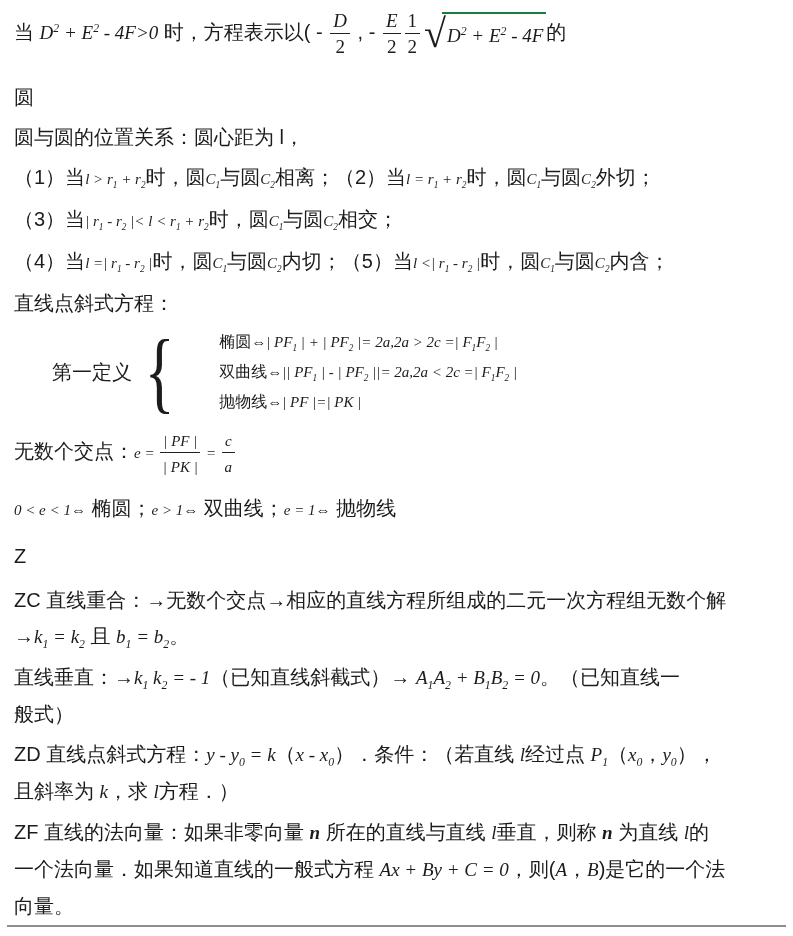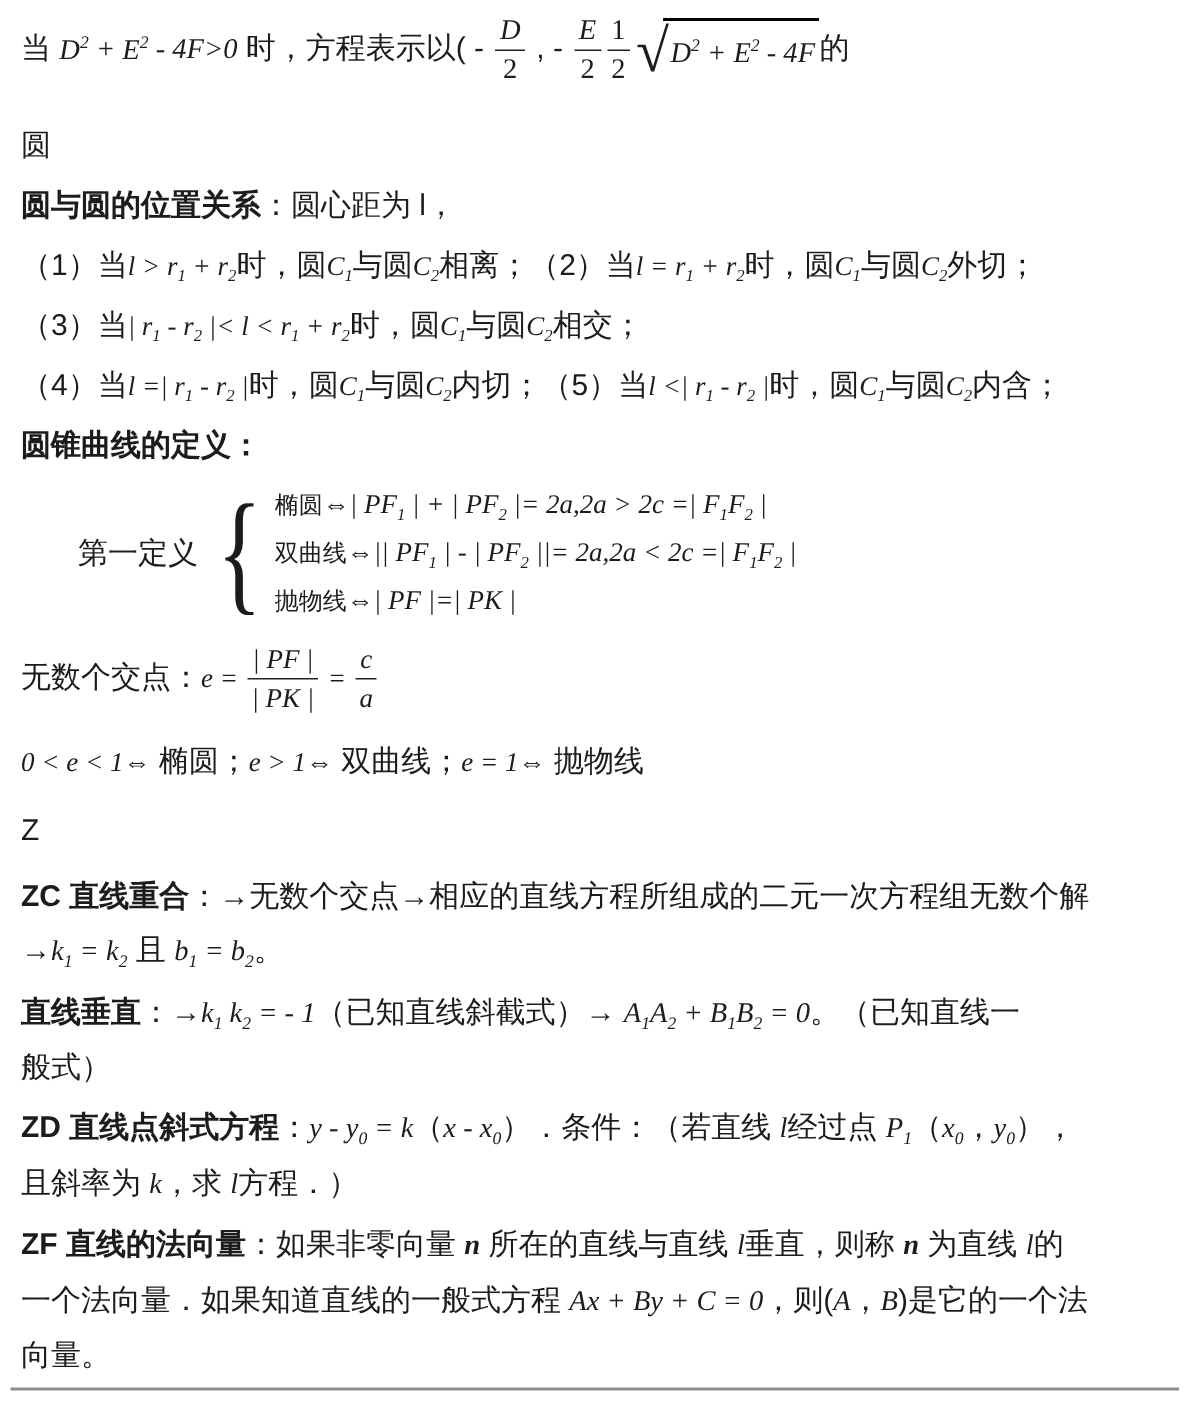--- a/index.html
+++ b/index.html
@@ -3,39 +3,39 @@
 <meta charset="utf-8">
 <style>
   html,body{margin:0;padding:0;}
   body{
     width:793px;height:936px;background:#ffffff;position:relative;overflow:hidden;
     font-family:"Liberation Sans",sans-serif;color:#1c1c1c;
   }
   #doc{padding:8px 12px 0 14px;}
   .para{font-size:20px;line-height:36px;margin:0 0 4px 0;white-space:nowrap;color:#1c1c1c;}
   .cn{font-family:"Liberation Sans",sans-serif;}
-  .b{font-weight:700;}
+  .b{font-weight:400;}
   .u{text-underline-offset:4px;text-decoration-thickness:1.5px;}
   .bi{font-weight:700;}
   .m{font-family:"Liberation Serif",serif;font-style:italic;font-size:19px;}
   .mo{font-family:"Liberation Serif",serif;font-style:normal;font-size:19px;}
-  .sm{font-size:18px;}
+  .sm{font-size:15px;}
   .ms{font-family:"Liberation Serif",serif;font-size:16px;font-style:normal;}
   sub,sup{font-size:0.62em;line-height:0;}
   .frac{display:inline-flex;flex-direction:column;align-items:center;vertical-align:middle;line-height:1.25;margin:0 2px;}
   .frac .num{border-bottom:1.6px solid #222;padding:0 3px;display:block;}
   .frac .den{display:block;}
   .sqrt{display:inline-flex;align-items:center;vertical-align:middle;margin-left:2px;}
   .radical{font-family:"Liberation Serif",serif;font-size:40px;font-style:normal;line-height:0.8;margin-right:-4px;}
-  .sqrt-body{border-top:2px solid #000000;padding:1px 3px 0 5px;}
+  .sqrt-body{border-top:2px solid #15803d;padding:1px 3px 0 5px;}
   .brace-line{display:flex;align-items:center;}
   .brace-label{font-size:20px;margin-left:38px;}
   .brace-glyph{font-family:"Liberation Serif",serif;font-size:90px;font-weight:400;line-height:0.95;margin:0 2px 0 6px;transform:scaleX(0.7);}
   .brace-rows{display:flex;flex-direction:column;}
-  .brace-row{font-size:15px;line-height:30px;white-space:nowrap;}
+  .brace-row{font-size:15px;line-height:30px;white-space:nowrap;margin-left:36px;}
   .bottom-rule{position:absolute;left:7px;right:7px;bottom:9px;border-top:2px solid #8d8d8d;}
   [data-name="para-general-equation-radius"]{margin-bottom:20px;line-height:40px;}
   [data-name="para-first-definition"]{margin:6px 0 10px 0;}
   [data-name="para-second-definition"]{margin:8px 0 12px 0;line-height:40px;}
   [data-name="para-eccentricity-cases"]{margin:6px 0 10px 0;}
   [data-name="para-z-marker"]{margin-bottom:8px;}
 </style>
 </head>
 <body>
 
@@ -51,21 +51,21 @@
         <span class="den" data-name="fraction-denominator"><span class="mo" data-name="text-run">2</span></span>
       </span><span class="sqrt" data-name="square-root">
         <span class="radical" data-name="radical-sign-icon">√</span>
         <span class="sqrt-body" data-name="radicand"><span class="m" data-name="text-run">D<sup data-name="superscript">2</sup></span><span class="m" data-name="text-run"> + </span><span class="m" data-name="text-run">E<sup data-name="superscript">2</sup></span><span class="m" data-name="text-run"> - 4</span><span class="m" data-name="text-run">F</span></span>
       </span><span class="cn" data-name="text-run">的</span></div>
     <div class="para" data-name="para-circle-word"><span class="cn" data-name="text-run">圆</span></div>
     <div class="para" data-name="para-circle-positions-heading"><span class="cn b" data-name="text-run">圆与圆的位置关系</span><span class="cn" data-name="text-run">：圆心距为 l，</span></div>
     <div class="para" data-name="para-case-1-2"><span class="cn" data-name="text-run">（1）当</span><span class="m sm" data-name="text-run">l &gt; r<sub data-name="subscript">1</sub></span><span class="m sm" data-name="text-run"> + r<sub data-name="subscript">2</sub></span><span class="cn" data-name="text-run">时，圆</span><span class="m sm" data-name="text-run">C<sub data-name="subscript">1</sub></span><span class="cn" data-name="text-run">与圆</span><span class="m sm" data-name="text-run">C<sub data-name="subscript">2</sub></span><span class="cn" data-name="text-run">相离；（2）当</span><span class="m sm" data-name="text-run">l = r<sub data-name="subscript">1</sub></span><span class="m sm" data-name="text-run"> + r<sub data-name="subscript">2</sub></span><span class="cn" data-name="text-run">时，圆</span><span class="m sm" data-name="text-run">C<sub data-name="subscript">1</sub></span><span class="cn" data-name="text-run">与圆</span><span class="m sm" data-name="text-run">C<sub data-name="subscript">2</sub></span><span class="cn" data-name="text-run">外切；</span></div>
     <div class="para" data-name="para-case-3"><span class="cn" data-name="text-run">（3）当</span><span class="m sm" data-name="text-run">| r<sub data-name="subscript">1</sub></span><span class="m sm" data-name="text-run"> - r<sub data-name="subscript">2</sub></span><span class="m sm" data-name="text-run"> |&lt; l &lt; r<sub data-name="subscript">1</sub></span><span class="m sm" data-name="text-run"> + r<sub data-name="subscript">2</sub></span><span class="cn" data-name="text-run">时，圆</span><span class="m sm" data-name="text-run">C<sub data-name="subscript">1</sub></span><span class="cn" data-name="text-run">与圆</span><span class="m sm" data-name="text-run">C<sub data-name="subscript">2</sub></span><span class="cn" data-name="text-run">相交；</span></div>
     <div class="para" data-name="para-case-4-5"><span class="cn" data-name="text-run">（4）当</span><span class="m sm" data-name="text-run">l =| r<sub data-name="subscript">1</sub></span><span class="m sm" data-name="text-run"> - r<sub data-name="subscript">2</sub></span><span class="m sm" data-name="text-run"> |</span><span class="cn" data-name="text-run">时，圆</span><span class="m sm" data-name="text-run">C<sub data-name="subscript">1</sub></span><span class="cn" data-name="text-run">与圆</span><span class="m sm" data-name="text-run">C<sub data-name="subscript">2</sub></span><span class="cn" data-name="text-run">内切；（5）当</span><span class="m sm" data-name="text-run">l &lt;| r<sub data-name="subscript">1</sub></span><span class="m sm" data-name="text-run"> - r<sub data-name="subscript">2</sub></span><span class="m sm" data-name="text-run"> |</span><span class="cn" data-name="text-run">时，圆</span><span class="m sm" data-name="text-run">C<sub data-name="subscript">1</sub></span><span class="cn" data-name="text-run">与圆</span><span class="m sm" data-name="text-run">C<sub data-name="subscript">2</sub></span><span class="cn" data-name="text-run">内含；</span></div>
-    <div class="para" data-name="para-conic-definitions-heading"><span class="cn b" data-name="text-run">圆锥曲线的定义：</span></div>
+    <div class="para" data-name="para-conic-definitions-heading"><span class="cn b" data-name="text-run">直线点斜式方程：</span></div>
     <div class="para brace-line" data-name="para-first-definition">
       <span class="cn brace-label" data-name="first-definition-label">第一定义</span>
       <span class="brace-glyph" data-name="left-brace-icon">{</span>
       <span class="brace-rows" data-name="first-definition-rows">
         <div class="brace-row" data-name="definition-row"><span class="ms" data-name="text-run">椭圆</span><span class="mo sm" data-name="text-run">⇔</span><span class="m sm" data-name="text-run">| PF<sub data-name="subscript">1</sub></span><span class="m sm" data-name="text-run"> | + | PF<sub data-name="subscript">2</sub></span><span class="m sm" data-name="text-run"> |= 2a,2a &gt; 2c =| F<sub data-name="subscript">1</sub></span><span class="m sm" data-name="text-run">F<sub data-name="subscript">2</sub></span><span class="m sm" data-name="text-run"> |</span></div>
         <div class="brace-row" data-name="definition-row"><span class="ms" data-name="text-run">双曲线</span><span class="mo sm" data-name="text-run">⇔</span><span class="m sm" data-name="text-run">|| PF<sub data-name="subscript">1</sub></span><span class="m sm" data-name="text-run"> | - | PF<sub data-name="subscript">2</sub></span><span class="m sm" data-name="text-run"> ||= 2a,2a &lt; 2c =| F<sub data-name="subscript">1</sub></span><span class="m sm" data-name="text-run">F<sub data-name="subscript">2</sub></span><span class="m sm" data-name="text-run"> |</span></div>
         <div class="brace-row" data-name="definition-row"><span class="ms" data-name="text-run">抛物线</span><span class="mo sm" data-name="text-run">⇔</span><span class="m sm" data-name="text-run">| PF |=| PK |</span></div>
       </span>
     </div>
     <div class="para" data-name="para-second-definition"><span class="cn" data-name="text-run">无数个交点：</span><span class="m sm" data-name="text-run">e = </span><span class="frac" data-name="fraction">

